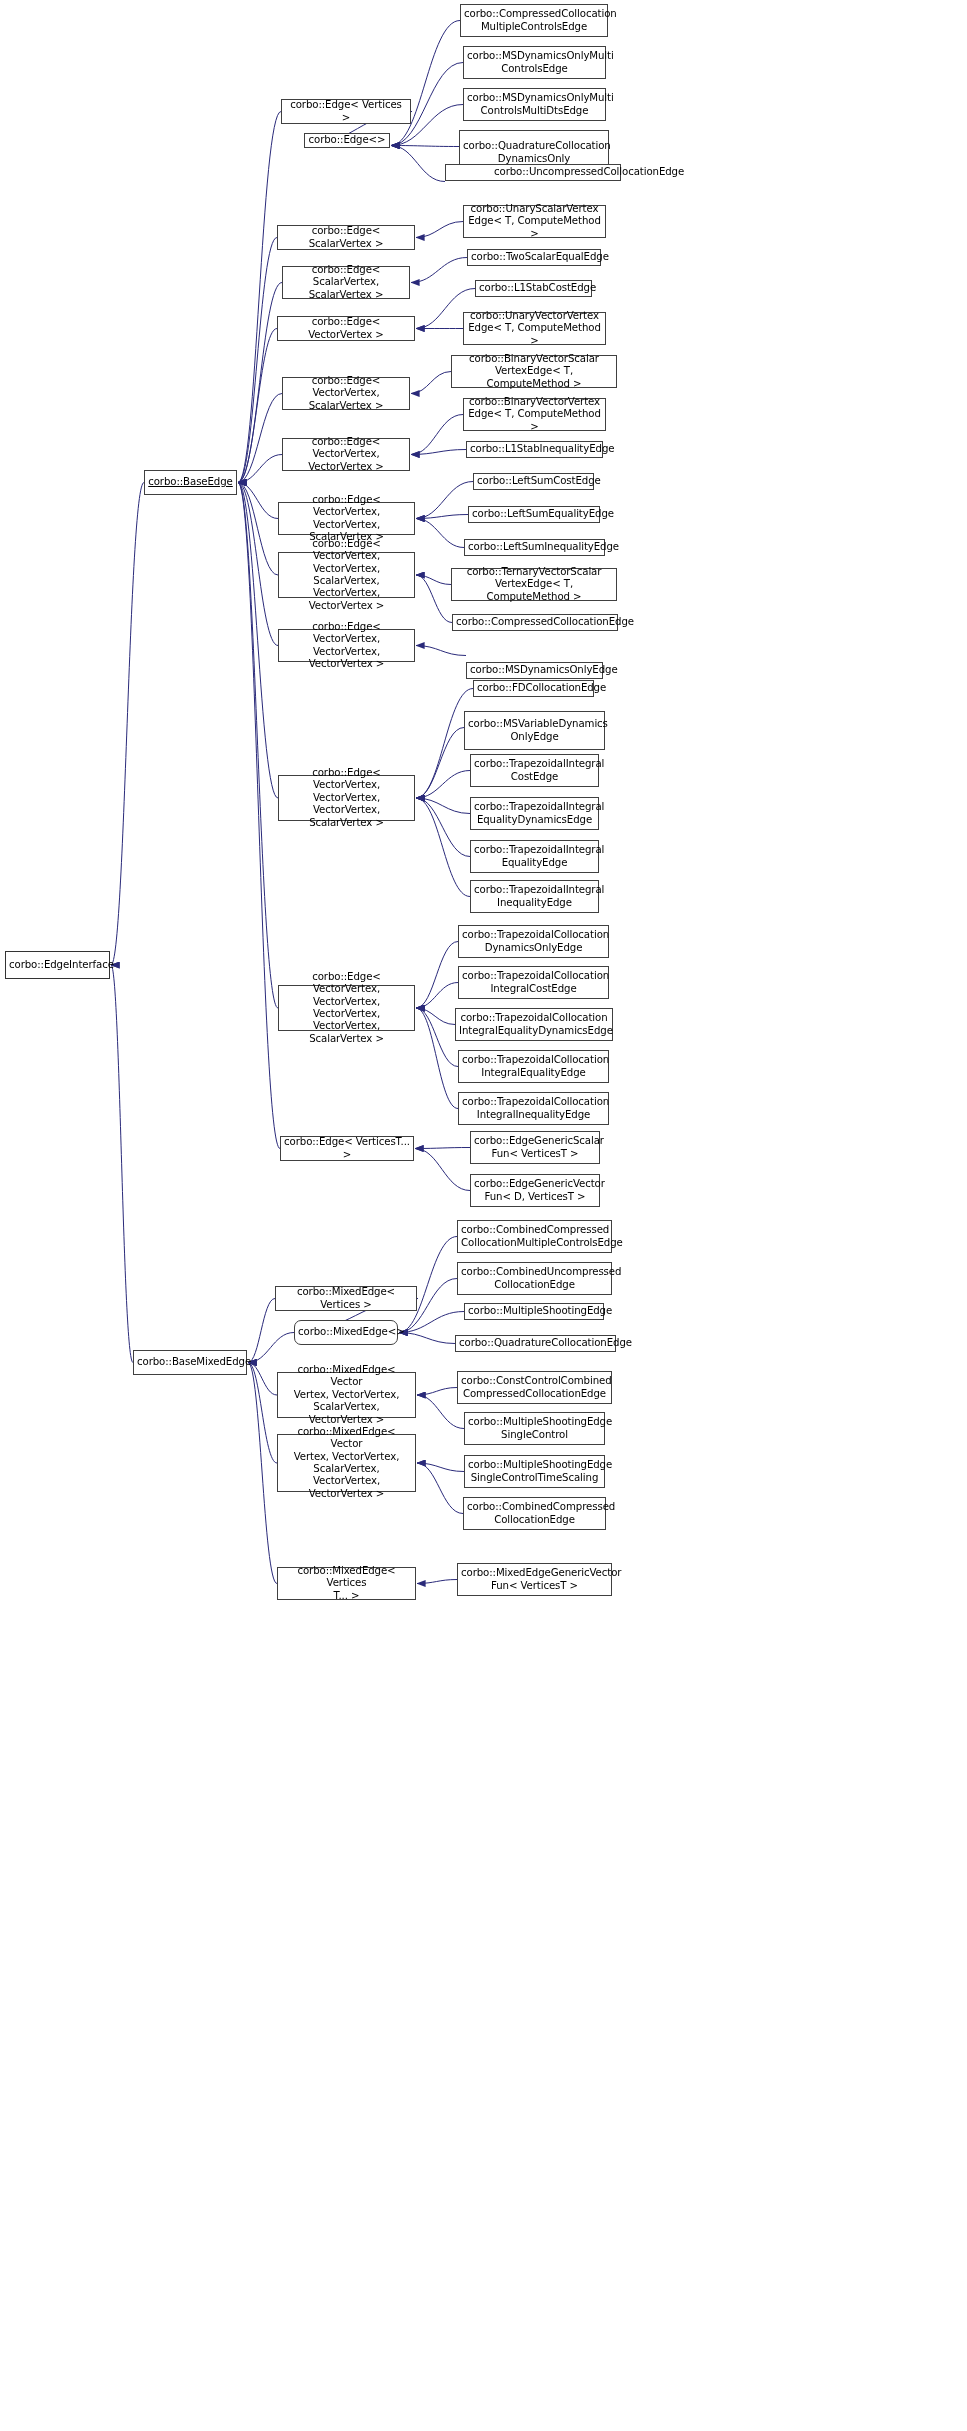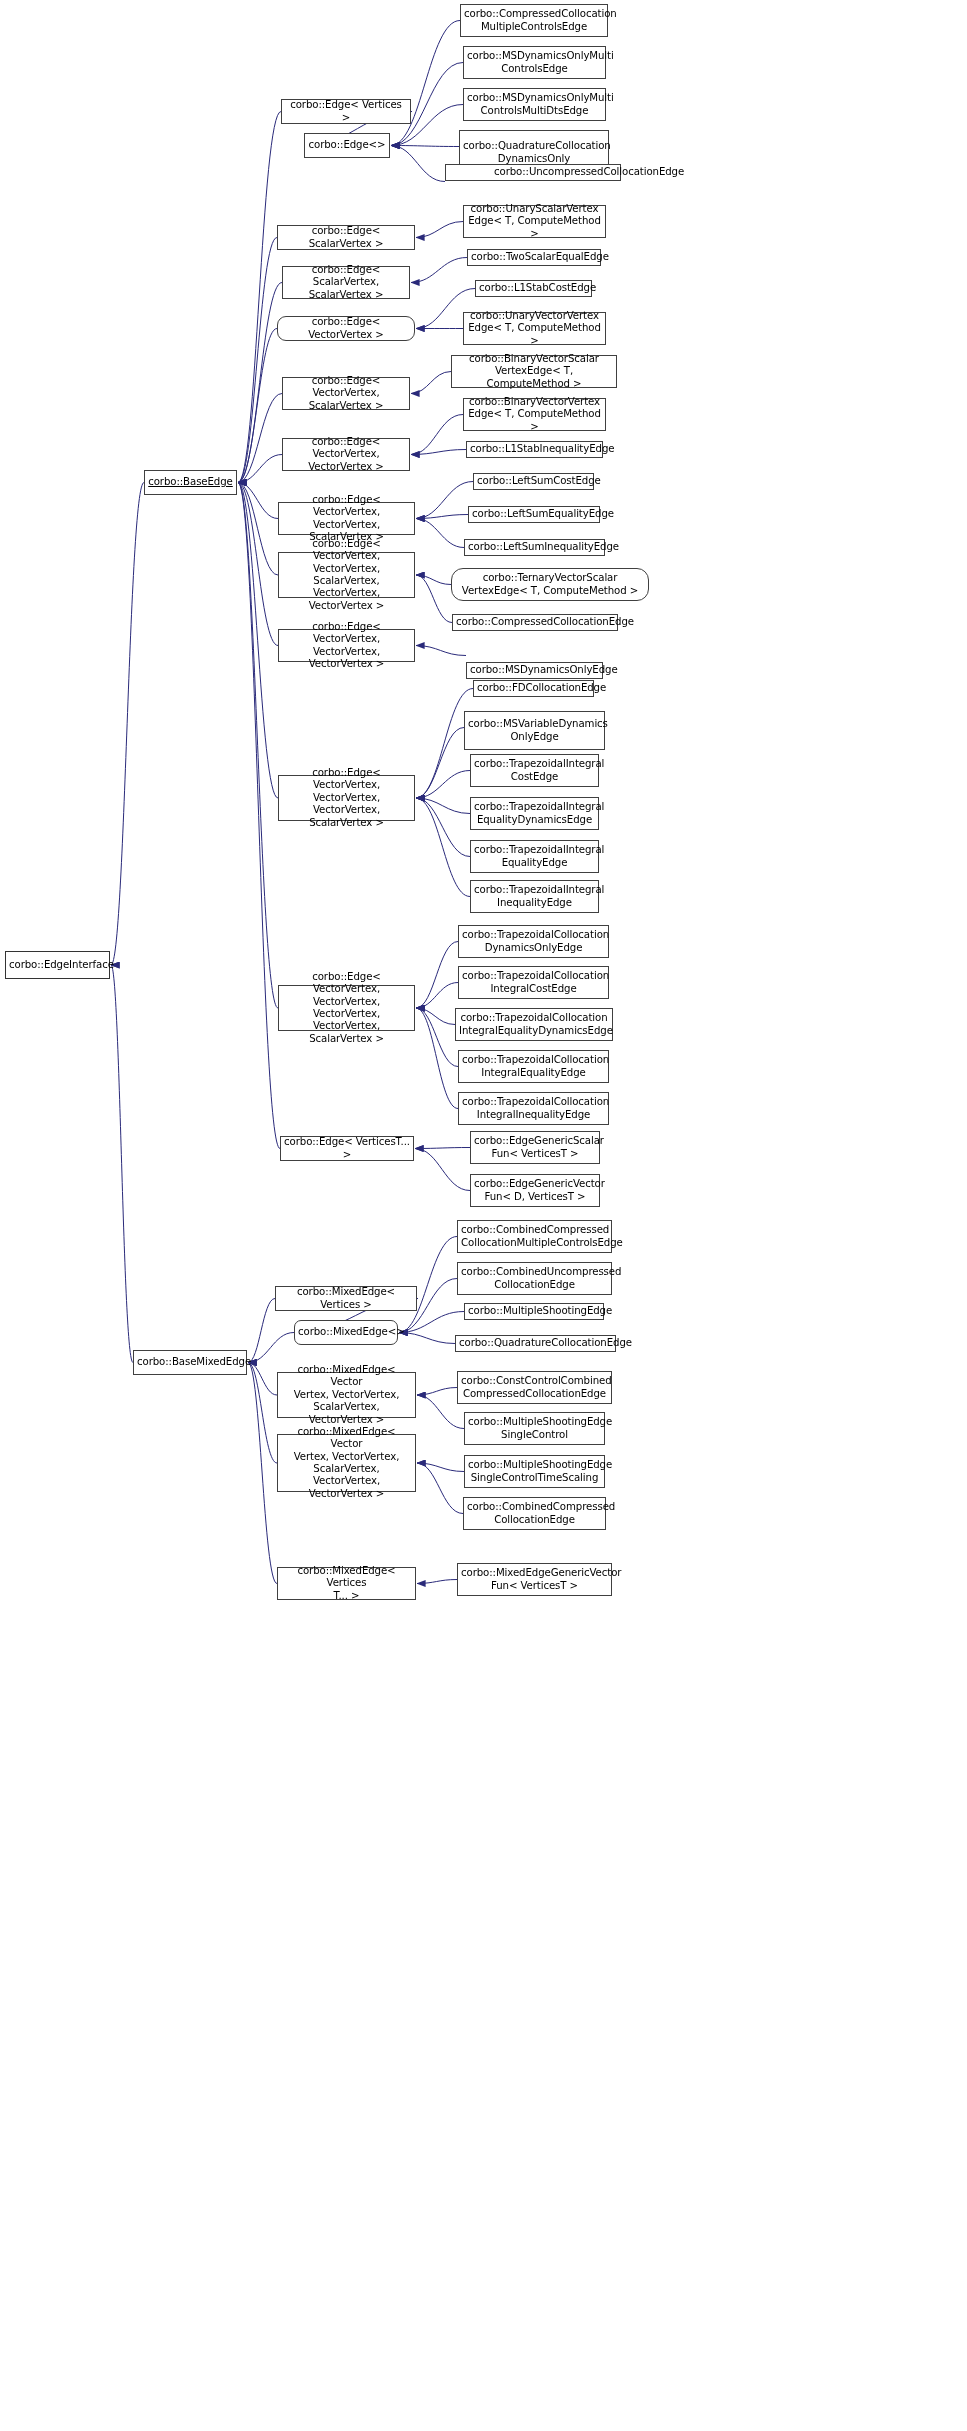--- a/index.html
+++ b/index.html
@@ -122,25 +122,25 @@
         <path d="M 464 1471.5 C 442.4 1471.5, 437.6 1463, 417 1463" fill="none" stroke="#2a2a7a" stroke-width="1" marker-end="url(#arrowhead)"></path>
         <path d="M 463 1513.5 C 441.85 1513.5, 437.15 1463, 417 1463" fill="none" stroke="#2a2a7a" stroke-width="1" marker-end="url(#arrowhead)"></path>
         <path d="M 457 1579.5 C 438.55 1579.5, 434.45 1583.5, 417 1583.5" fill="none" stroke="#2a2a7a" stroke-width="1" marker-end="url(#arrowhead)"></path>
       </g>
   </svg>
   <div id="node-layer">
       <div class="node root" style="left: 5px; top: 951px; width: 105px; height: 28px;"><span class="node-label">corbo::EdgeInterface</span></div>
       <div class="node" style="left: 144px; top: 470px; width: 93px; height: 25px; text-decoration: underline;"><span class="node-label">corbo::BaseEdge</span></div>
       <div class="node" style="left: 133px; top: 1350px; width: 114px; height: 25px;"><span class="node-label">corbo::BaseMixedEdge</span></div>
       <div class="node" style="left: 281px; top: 99px; width: 130px; height: 25px;"><span class="node-label">corbo::Edge&lt; Vertices &gt;</span></div>
-      <div class="node" style="left: 304px; top: 133px; width: 86px; height: 25px;"><span class="node-label">corbo::Edge&lt;&gt;</span></div>
+      <div class="node" style="left: 304px; top: 133px; width: 86px; height: 15px;"><span class="node-label">corbo::Edge&lt;&gt;</span></div>
       <div class="node" style="left: 277px; top: 225px; width: 138px; height: 25px;"><span class="node-label">corbo::Edge&lt; ScalarVertex &gt;</span></div>
       <div class="node" style="left: 282px; top: 266px; width: 128px; height: 33px;"><span class="node-label">corbo::Edge&lt; ScalarVertex,
 ScalarVertex &gt;</span></div>
-      <div class="node" style="left: 277px; top: 316px; width: 138px; height: 25px; border-radius: 9px;"><span class="node-label">corbo::Edge&lt; VectorVertex &gt;</span></div>
+      <div class="node" style="left: 277px; top: 316px; width: 138px; height: 25px;"><span class="node-label">corbo::Edge&lt; VectorVertex &gt;</span></div>
       <div class="node" style="left: 282px; top: 377px; width: 128px; height: 33px;"><span class="node-label">corbo::Edge&lt; VectorVertex,
 ScalarVertex &gt;</span></div>
       <div class="node" style="left: 282px; top: 438px; width: 128px; height: 33px;"><span class="node-label">corbo::Edge&lt; VectorVertex,
 VectorVertex &gt;</span></div>
       <div class="node" style="left: 278px; top: 502px; width: 137px; height: 33px;"><span class="node-label">corbo::Edge&lt; VectorVertex,
 VectorVertex, ScalarVertex &gt;</span></div>
       <div class="node" style="left: 278px; top: 552px; width: 137px; height: 46px;"><span class="node-label">corbo::Edge&lt; VectorVertex,
 VectorVertex, ScalarVertex,
 VectorVertex, VectorVertex &gt;</span></div>
       <div class="node" style="left: 278px; top: 629px; width: 137px; height: 33px;"><span class="node-label">corbo::Edge&lt; VectorVertex,
@@ -179,21 +179,21 @@
       <div class="node" style="left: 463px; top: 312px; width: 143px; height: 33px;"><span class="node-label">corbo::UnaryVectorVertex
 Edge&lt; T, ComputeMethod &gt;</span></div>
       <div class="node" style="left: 451px; top: 355px; width: 166px; height: 33px;"><span class="node-label">corbo::BinaryVectorScalar
 VertexEdge&lt; T, ComputeMethod &gt;</span></div>
       <div class="node" style="left: 463px; top: 398px; width: 143px; height: 33px;"><span class="node-label">corbo::BinaryVectorVertex
 Edge&lt; T, ComputeMethod &gt;</span></div>
       <div class="node" style="left: 466px; top: 441px; width: 137px; height: 17px;"><span class="node-label">corbo::L1StabInequalityEdge</span></div>
       <div class="node" style="left: 473px; top: 473px; width: 121px; height: 17px;"><span class="node-label">corbo::LeftSumCostEdge</span></div>
       <div class="node" style="left: 468px; top: 506px; width: 132px; height: 17px;"><span class="node-label">corbo::LeftSumEqualityEdge</span></div>
       <div class="node" style="left: 464px; top: 539px; width: 141px; height: 17px;"><span class="node-label">corbo::LeftSumInequalityEdge</span></div>
-      <div class="node" style="left: 451px; top: 568px; width: 198px; height: 33px; border-radius: 12px;"><span class="node-label">corbo::TernaryVectorScalar
+      <div class="node" style="left: 451px; top: 568px; width: 166px; height: 33px;"><span class="node-label">corbo::TernaryVectorScalar
 VertexEdge&lt; T, ComputeMethod &gt;</span></div>
       <div class="node" style="left: 452px; top: 614px; width: 166px; height: 17px;"><span class="node-label">corbo::CompressedCollocationEdge</span></div>
       <div class="node" style="left: 466px; top: 647px; width: 137px; height: 17px; margin-top: 15px;"><span class="node-label">corbo::MSDynamicsOnlyEdge</span></div>
       <div class="node" style="left: 473px; top: 680px; width: 121px; height: 17px;"><span class="node-label">corbo::FDCollocationEdge</span></div>
       <div class="node" style="left: 464px; top: 711px; width: 141px; height: 39px;"><span class="node-label">corbo::MSVariableDynamics
 OnlyEdge</span></div>
       <div class="node" style="left: 470px; top: 754px; width: 129px; height: 33px;"><span class="node-label">corbo::TrapezoidalIntegral
 CostEdge</span></div>
       <div class="node" style="left: 470px; top: 797px; width: 129px; height: 33px;"><span class="node-label">corbo::TrapezoidalIntegral
 EqualityDynamicsEdge</span></div>

